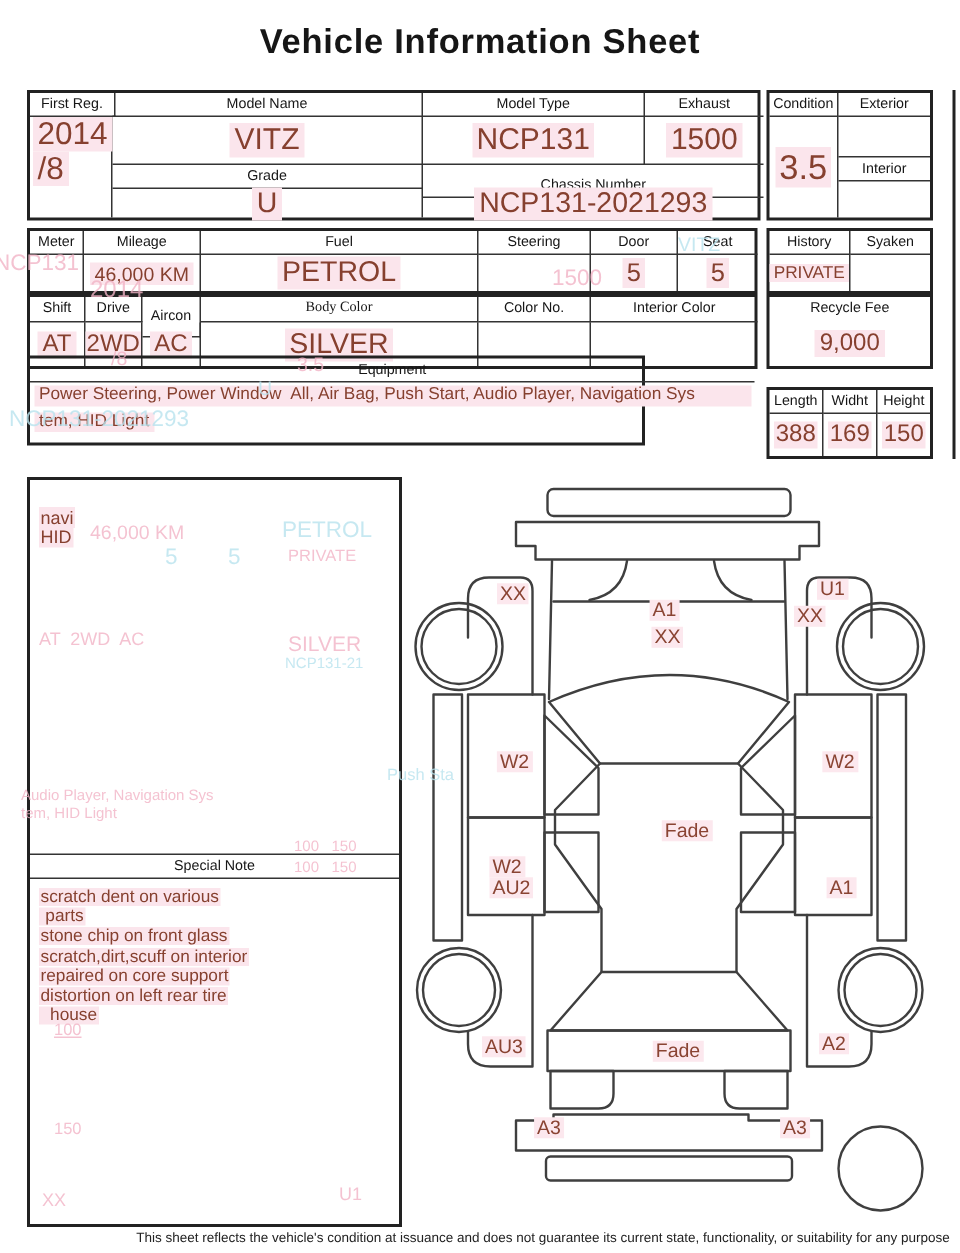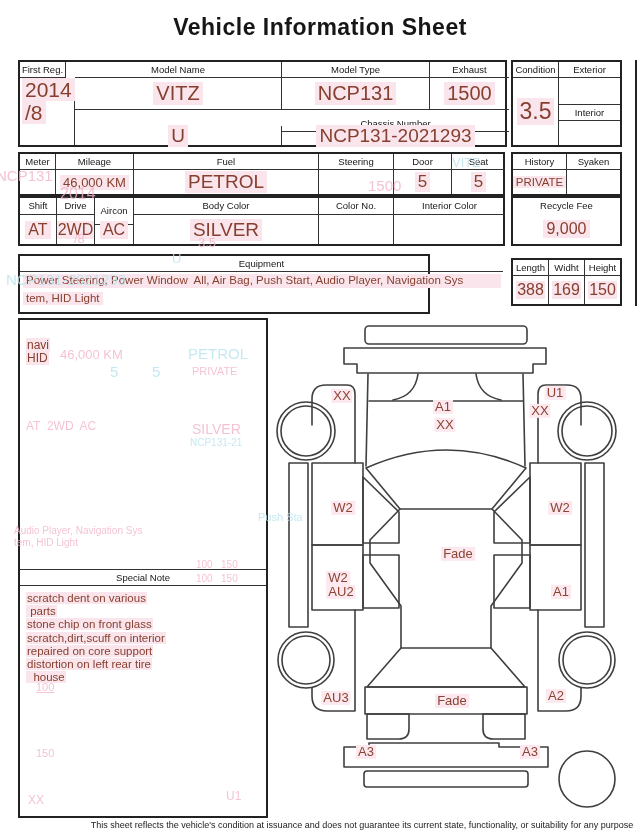--- a/index.html
+++ b/index.html
@@ -26,39 +26,40 @@
   svg{display:block;}
 </style>
 </head>
 <body>
 
 <div class="sheet">
 
   <div class="abs title">Vehicle Information Sheet</div>
 
   <div class="abs tbl" style="left:18px;top:60px;width:489px;height:87px;">
-    <div class="cell hdr br bb" style="left:0;top:0;width:46px;height:16px;">First Reg.</div>
+    <div class="cell hdr br bb" style="left:0;top:0;width:57px;height:16px;">First Reg.</div>
     <div class="cell br" style="left:0;top:16px;width:55px;height:67px;align-items:flex-start;justify-content:flex-start;">
       <div class="val" style="font-size:21px;line-height:23px;padding-left:2px;">
         <span class="hl">2014</span><br>
         <span class="hl">/8</span>
       </div>
     </div>
     <div class="cell hdr br bb" style="left:55px;top:0;width:207px;height:16px;">Model Name</div>
     <div class="cell br bb" style="left:55px;top:16px;width:207px;height:32px;">
         <span class="val hl" style="font-size:20px;">VITZ</span>
       </div>
     <div class="cell hdr br bb" style="left:262px;top:0;width:148px;height:16px;">Model Type</div>
     <div class="cell br bb" style="left:262px;top:16px;width:148px;height:32px;">
         <span class="val hl" style="font-size:20px;">NCP131</span>
       </div>
     <div class="cell hdr bb" style="left:410px;top:0;width:79px;height:16px;">Exhaust</div>
     <div class="cell bb" style="left:410px;top:16px;width:79px;height:32px;">
         <span class="val hl" style="font-size:20px;">1500</span>
       </div>
+    <div class="cell hdr br bb" style="left:55px;top:48px;width:207px;height:16px;">Grade</div>
     <div class="cell br" style="left:55px;top:64px;width:207px;height:19px;">
         <span class="val hl" style="font-size:19px;">U</span>
       </div>
     <div class="cell hdr bb" style="left:262px;top:54px;width:227px;height:16px;">Chassis Number</div>
     <div class="cell" style="left:262px;top:64px;width:227px;height:19px;">
         <span class="val hl" style="font-size:19px;">NCP131-2021293</span>
       </div>
   </div>
 
   <div class="abs tbl" style="left:511px;top:60px;width:111px;height:87px;">
@@ -122,42 +123,42 @@
         <span class="val hl" style="font-size:16px;">AT</span>
       </div>
     <div class="cell hdr br bb" style="left:37px;top:0;width:38px;height:17px;">Drive</div>
     <div class="cell br" style="left:37px;top:17px;width:38px;height:29px;">
         <span class="val hl" style="font-size:16px;padding:0 1px;">2WD</span>
       </div>
     <div class="cell hdr br bb" style="left:75px;top:0;width:39px;height:27px;">Aircon</div>
     <div class="cell br" style="left:75px;top:17px;width:39px;height:29px;">
         <span class="val hl" style="font-size:16px;">AC</span>
       </div>
-    <div class="cell hdr br bb" style="left:114px;top:0;width:185px;height:17px;">Body Color</div>
+    <div class="cell hdr br bb" style="left:114px;top:0;width:185px;height:17px;font-family:Liberation Serif, serif;">Body Color</div>
     <div class="cell br" style="left:114px;top:17px;width:185px;height:29px;">
         <span class="val hl" style="font-size:19px;">SILVER</span>
       </div>
     <div class="cell hdr br bb" style="left:299px;top:0;width:75px;height:17px;">Color No.</div>
     <div class="cell br" style="left:299px;top:17px;width:75px;height:29px;">
         <span class="val"></span>
       </div>
     <div class="cell hdr bb" style="left:374px;top:0;width:111px;height:17px;">Interior Color</div>
     <div class="cell" style="left:374px;top:17px;width:111px;height:29px;">
         <span class="val"></span>
       </div>
   </div>
 
   <div class="abs tbl" style="left:511px;top:196px;width:111px;height:50px;">
     <div class="cell hdr" style="left:0;top:0;width:107px;height:16px;">Recycle Fee</div>
     <div class="cell" style="left:0;top:16px;width:107px;height:30px;">
         <span class="val hl" style="font-size:16px;">9,000</span>
       </div>
   </div>
 
-  <div class="abs tbl" style="left:18px;top:254px;width:412px;height:60px;padding-left:26px;">
+  <div class="abs tbl" style="left:18px;top:237px;width:412px;height:60px;padding-left:26px;">
     <div class="cell hdr bb" style="left:0;top:0;width:483px;height:16px;">Equipment</div>
     <div class="abs" style="left:3px;top:18px;width:478px;">
       <span class="val hl" style="font-size:11.5px;line-height:13.5px;display:block;white-space:pre;">Power Steering, Power Window  All, Air Bag, Push Start, Audio Player, Navigation Sys</span>
       <span class="val hl" style="font-size:11.5px;line-height:13.5px;display:inline-block;">tem, HID Light</span>
     </div>
   </div>
 
   <div class="abs tbl" style="left:511px;top:258px;width:111px;height:48px;">
     <div class="cell hdr br bb" style="left:0;top:0;width:36px;height:16px;">Length</div>
     <div class="cell br" style="left:0;top:16px;width:36px;height:28px;">

